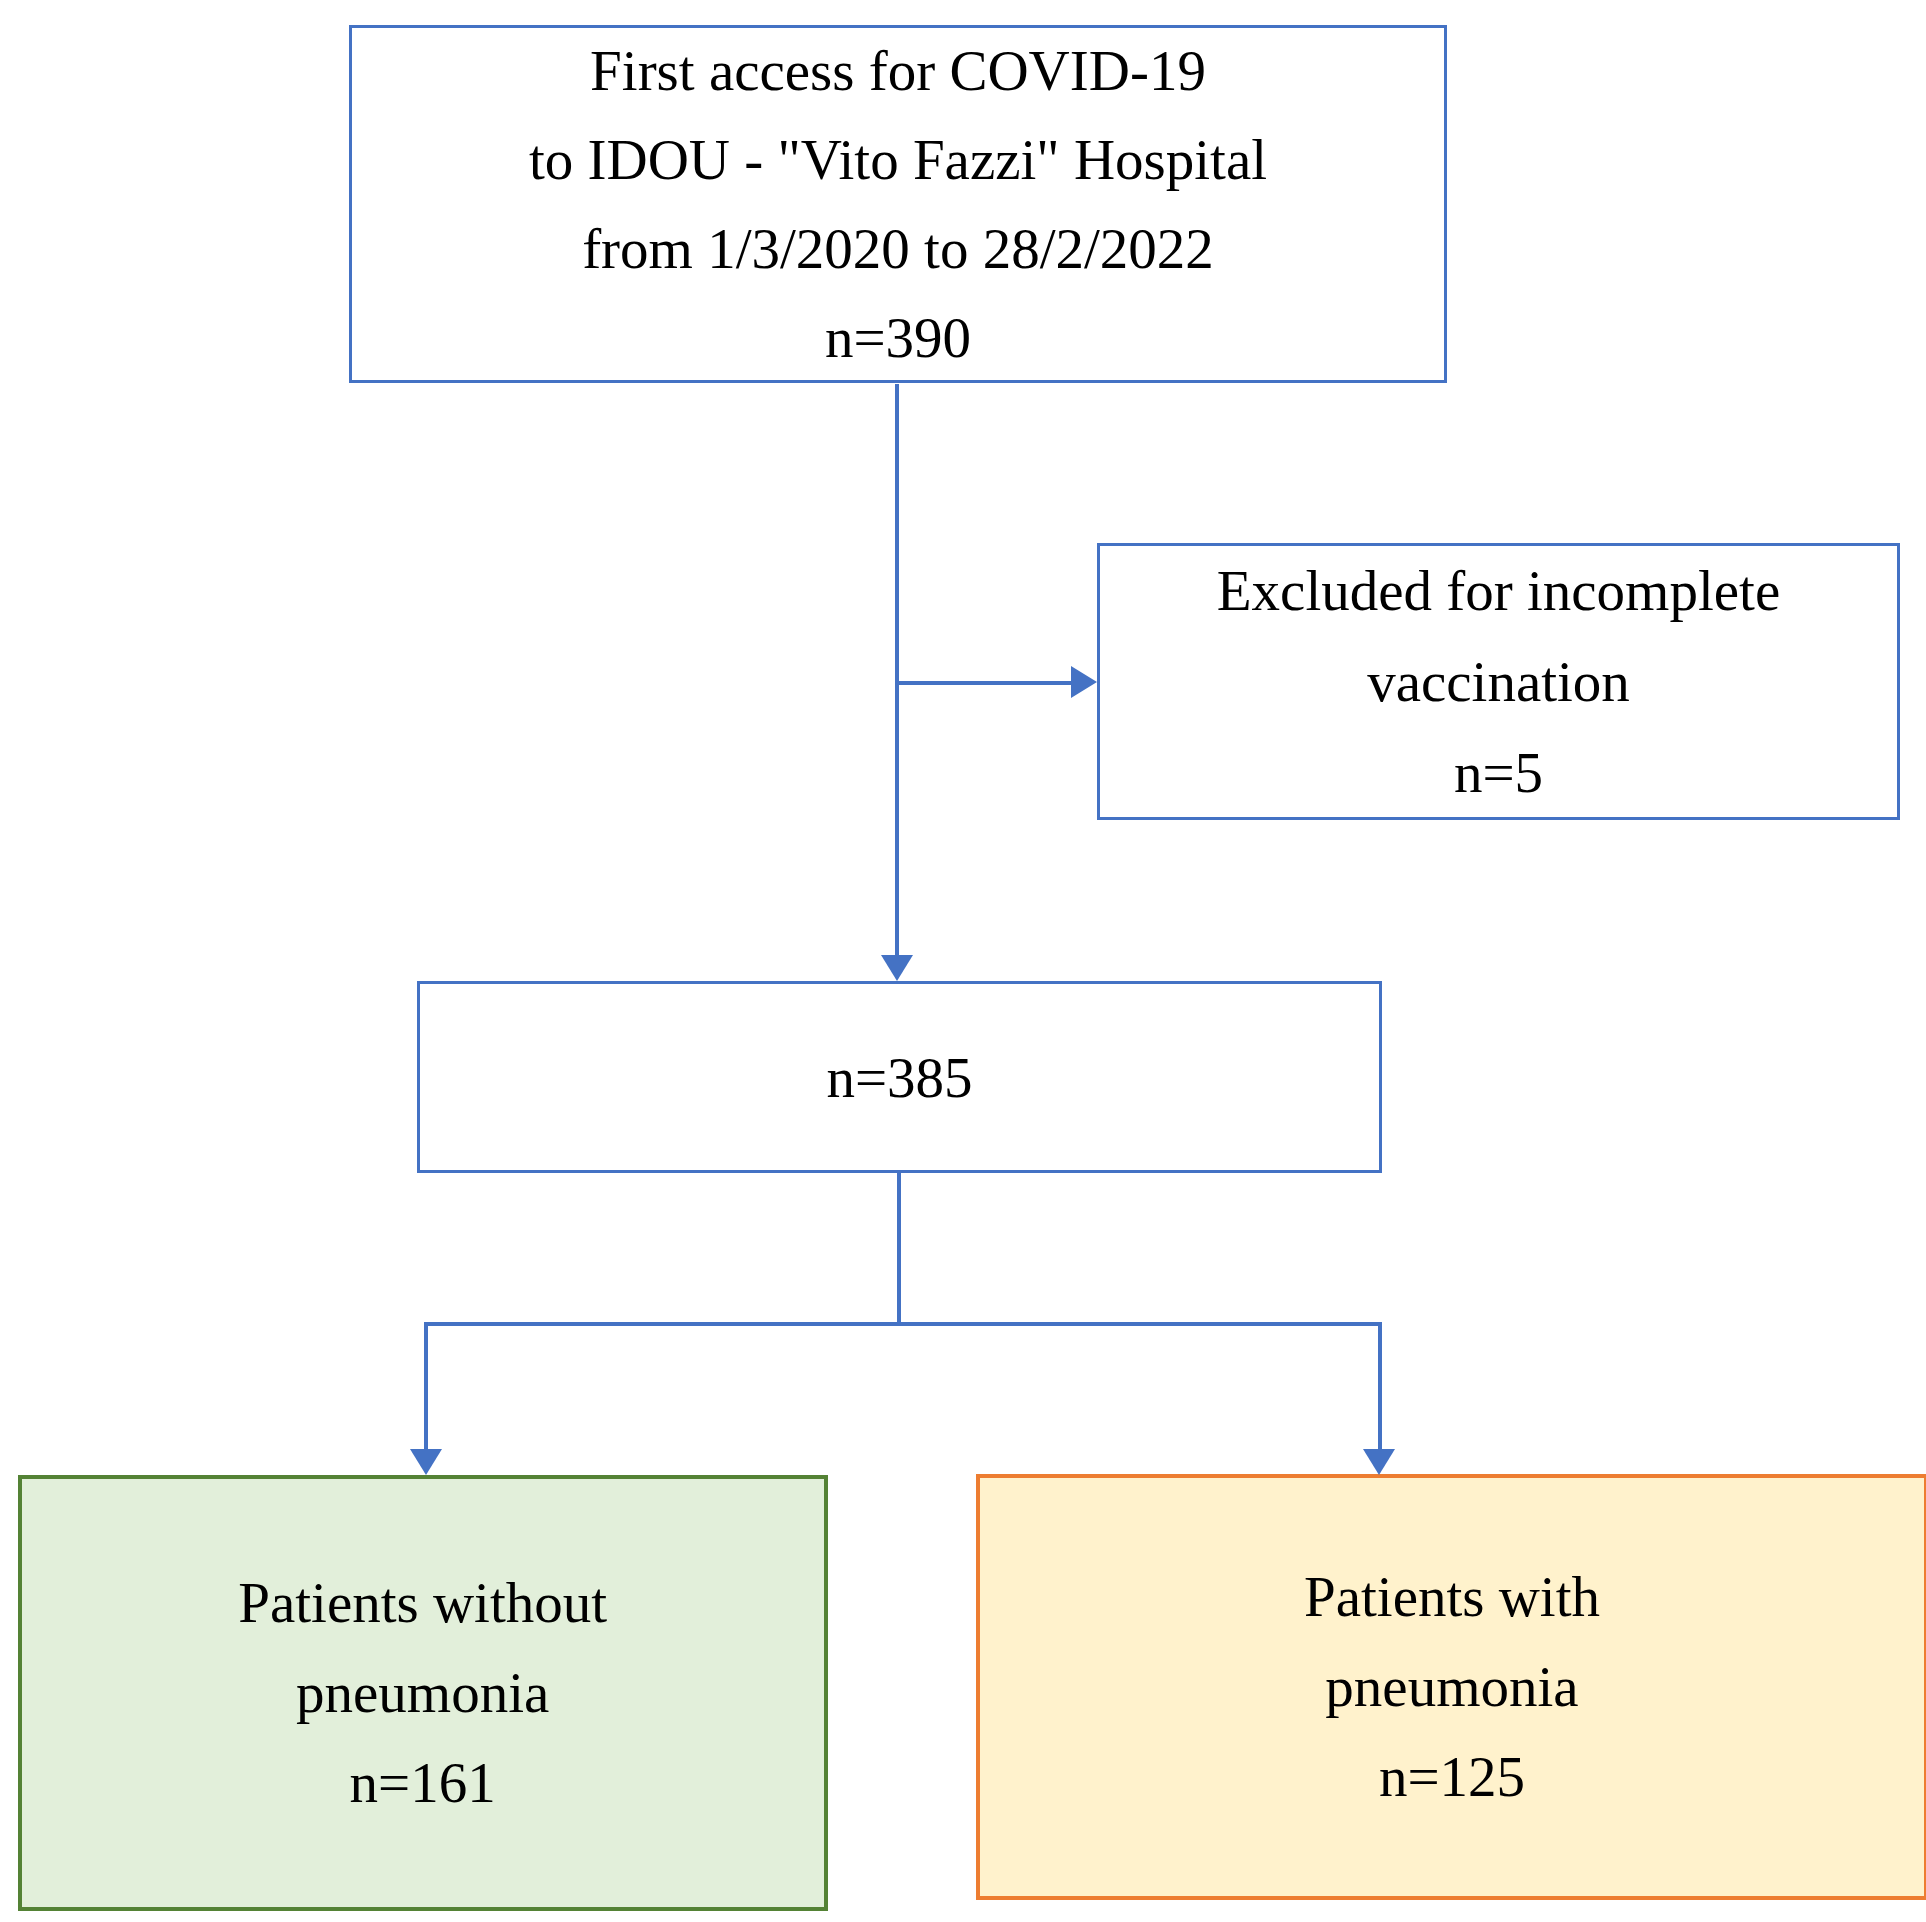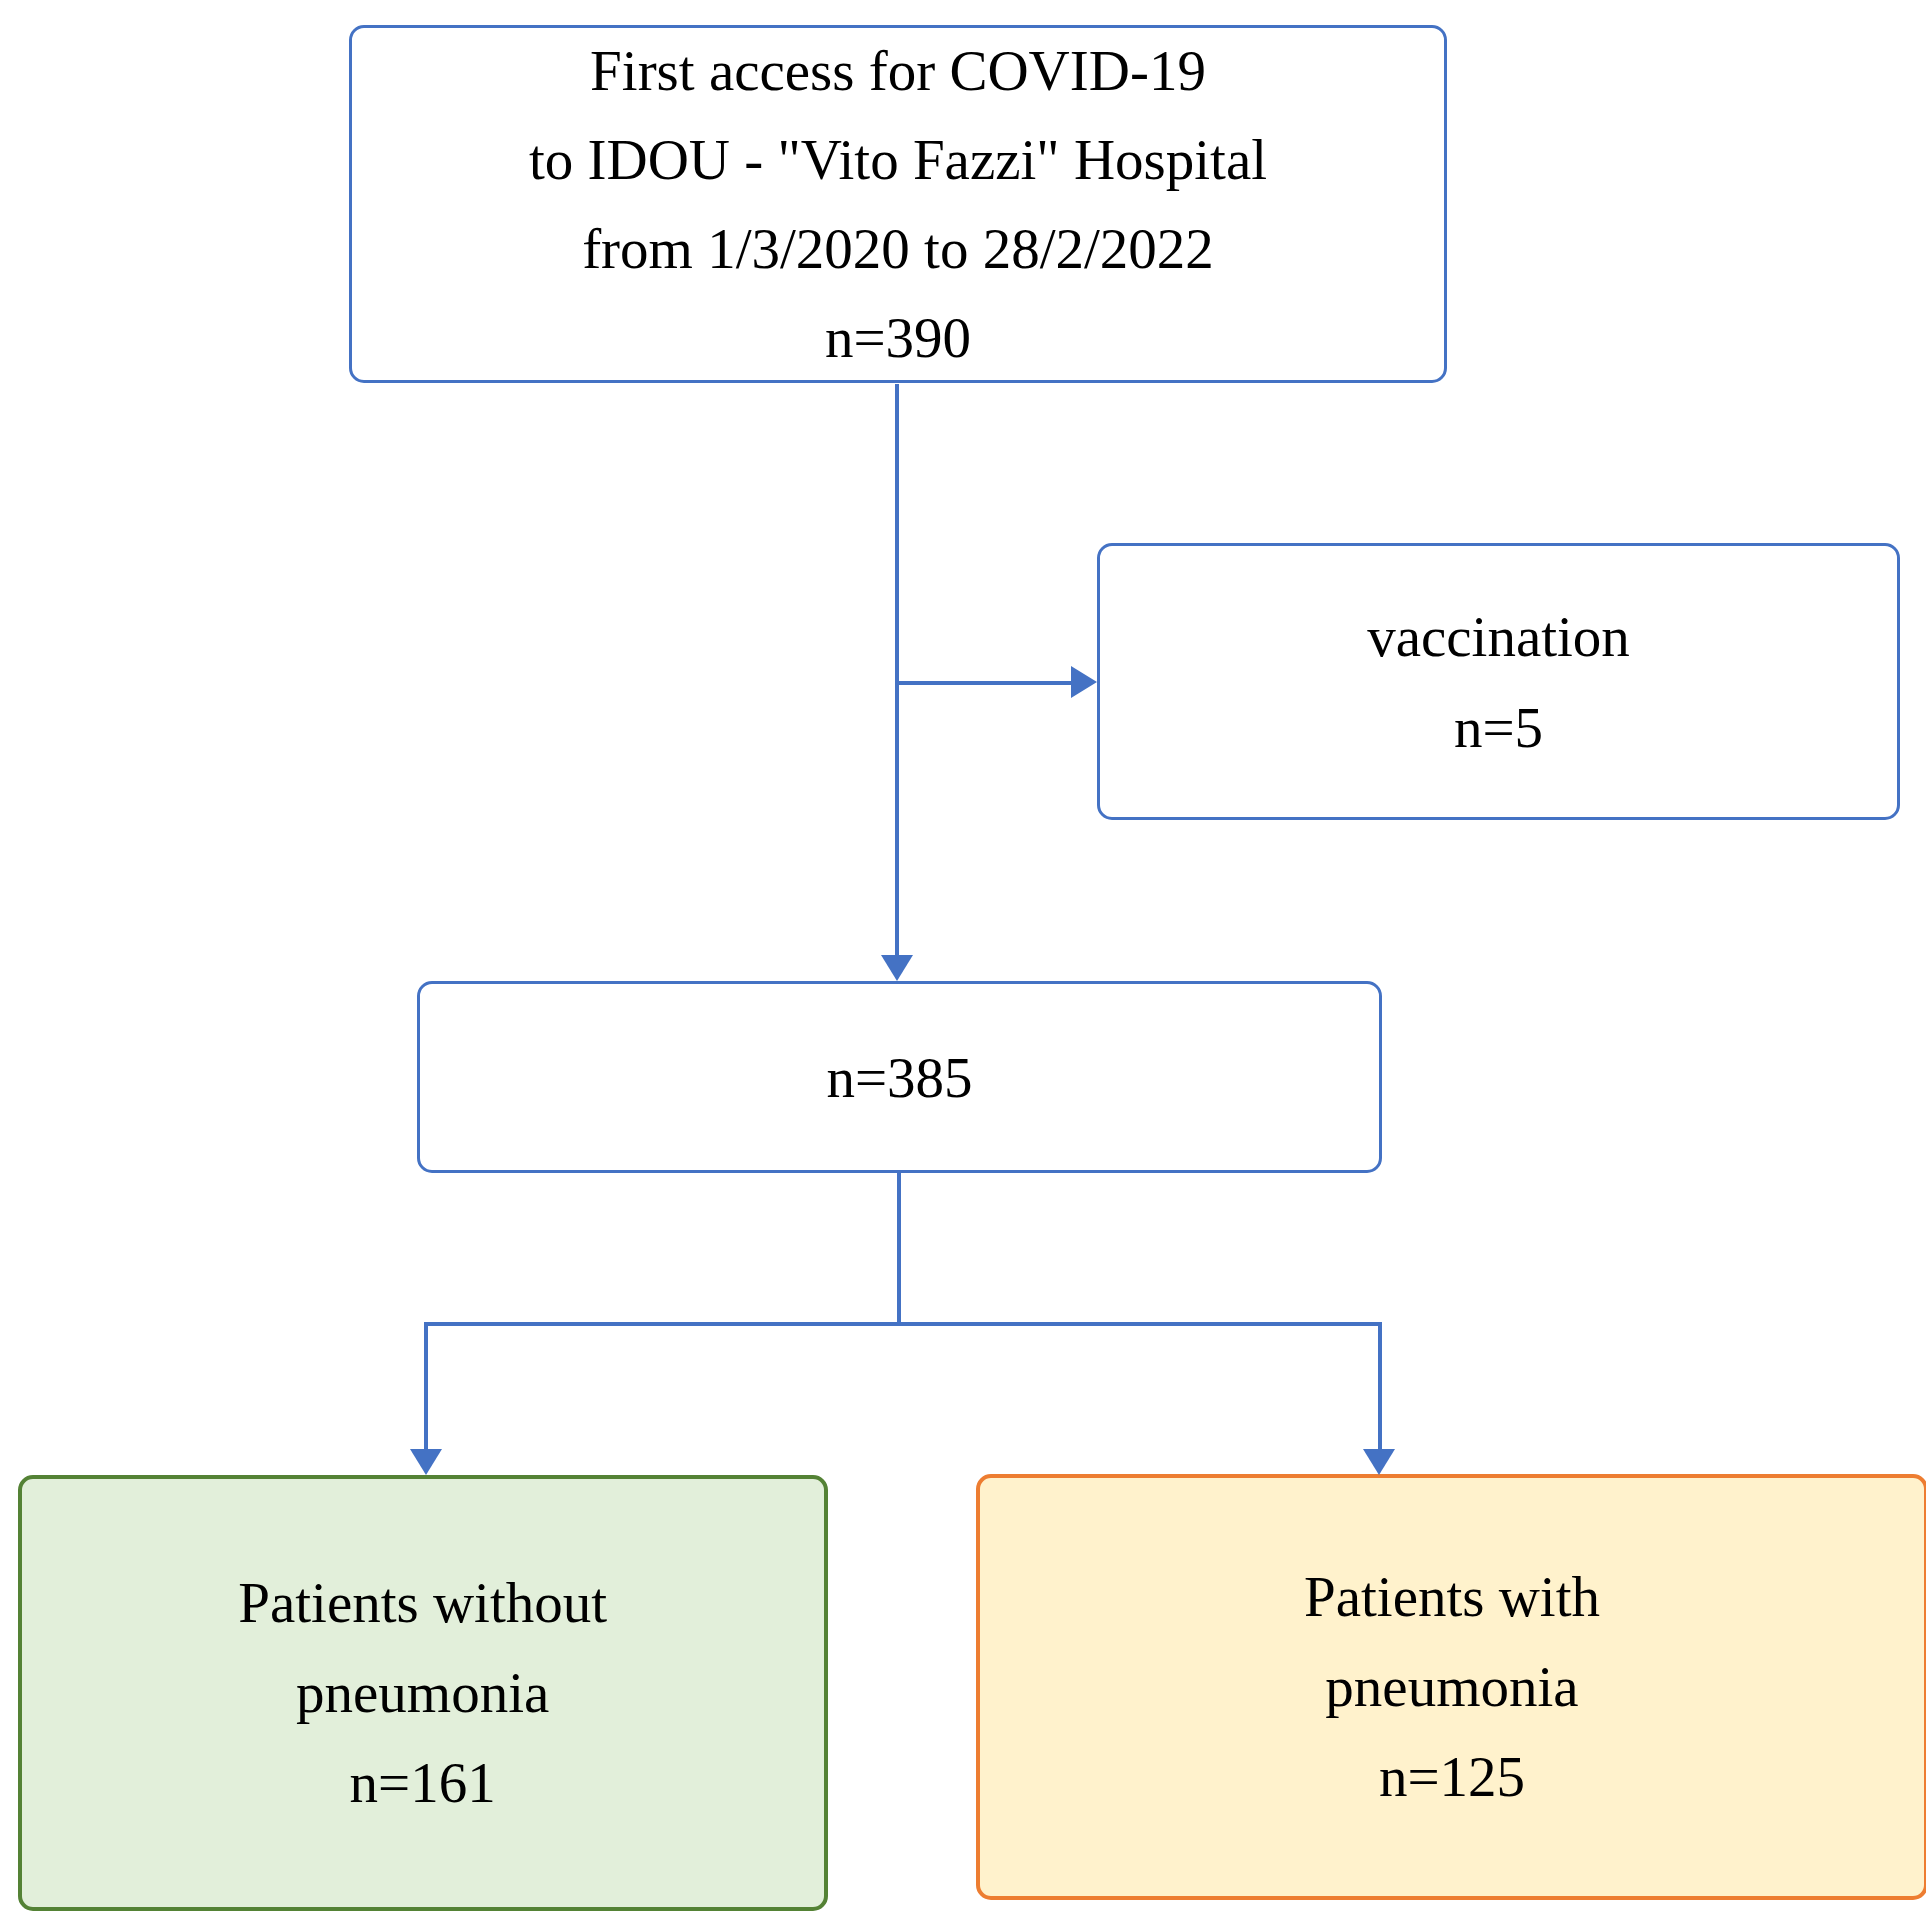--- a/index.html
+++ b/index.html
@@ -12,21 +12,20 @@
     color: var(--text, #000000);
   }
   .box {
     position: absolute;
     box-sizing: border-box;
     display: flex;
     flex-direction: column;
     align-items: center;
     justify-content: center;
     text-align: center;
-    border-radius: 15px;
   }
   .box .line { display: block; white-space: nowrap; }
   .blue-box {
     border: 3.4px solid var(--box-border-blue, #4472C4);
     background: #FFFFFF;
   }
   #top-box      { left: 349px;  top: 25px;   width: 1098px; height: 358px; font-size: 57px; line-height: 89px; }
   #excluded-box { left: 1097px; top: 543px;  width: 803px; height: 277px; font-size: 57px; line-height: 91px; }
   #included-box { left: 417px;  top: 981px; width: 965px; height: 192px; font-size: 57px; line-height: 89px; }
   #green-box {
@@ -58,20 +57,21 @@
 <body>
 
 <div class="box blue-box" id="top-box">
   <span class="line">First access for COVID-19</span>
   <span class="line">to IDOU - "Vito Fazzi" Hospital</span>
   <span class="line">from 1/3/2020 to 28/2/2022</span>
   <span class="line">n=390</span>
 </div>
 
 <div class="box blue-box" id="excluded-box">
+  <span class="line">Excluded for incomplete</span>
   <span class="line">vaccination</span>
   <span class="line">n=5</span>
 </div>
 
 <div class="box blue-box" id="included-box">
   <span class="line">n=385</span>
 </div>
 
 <div class="box" id="green-box">
   <span class="line">Patients without</span>

